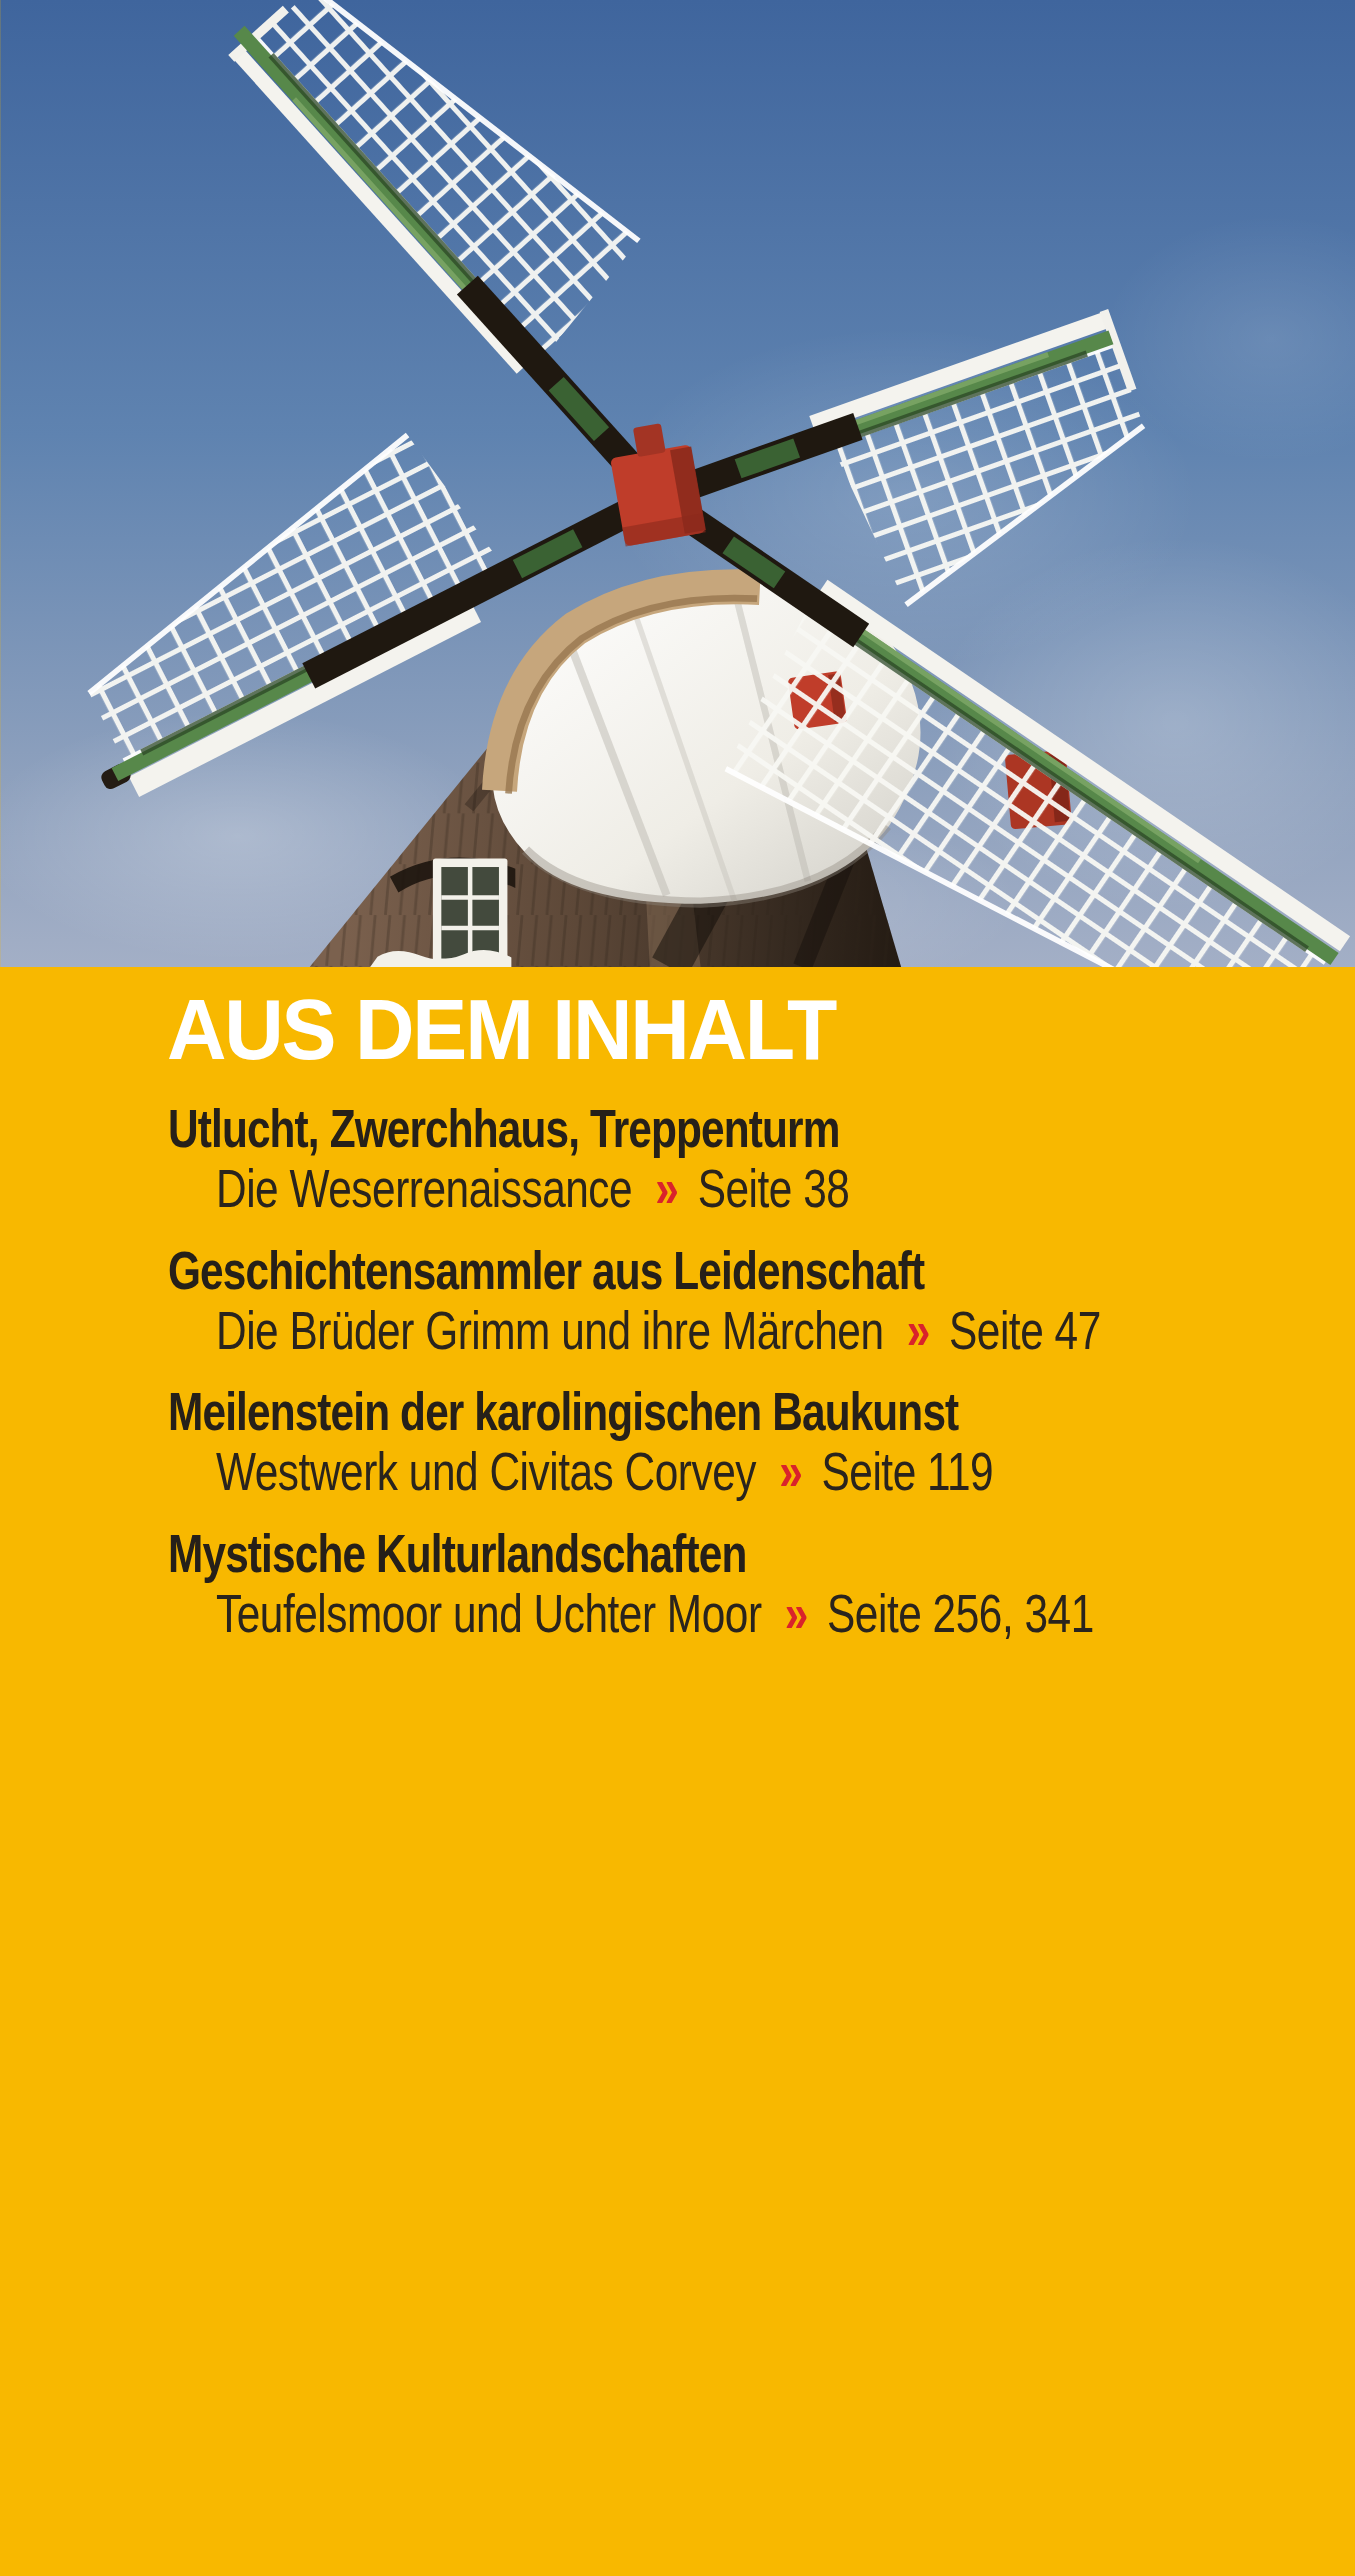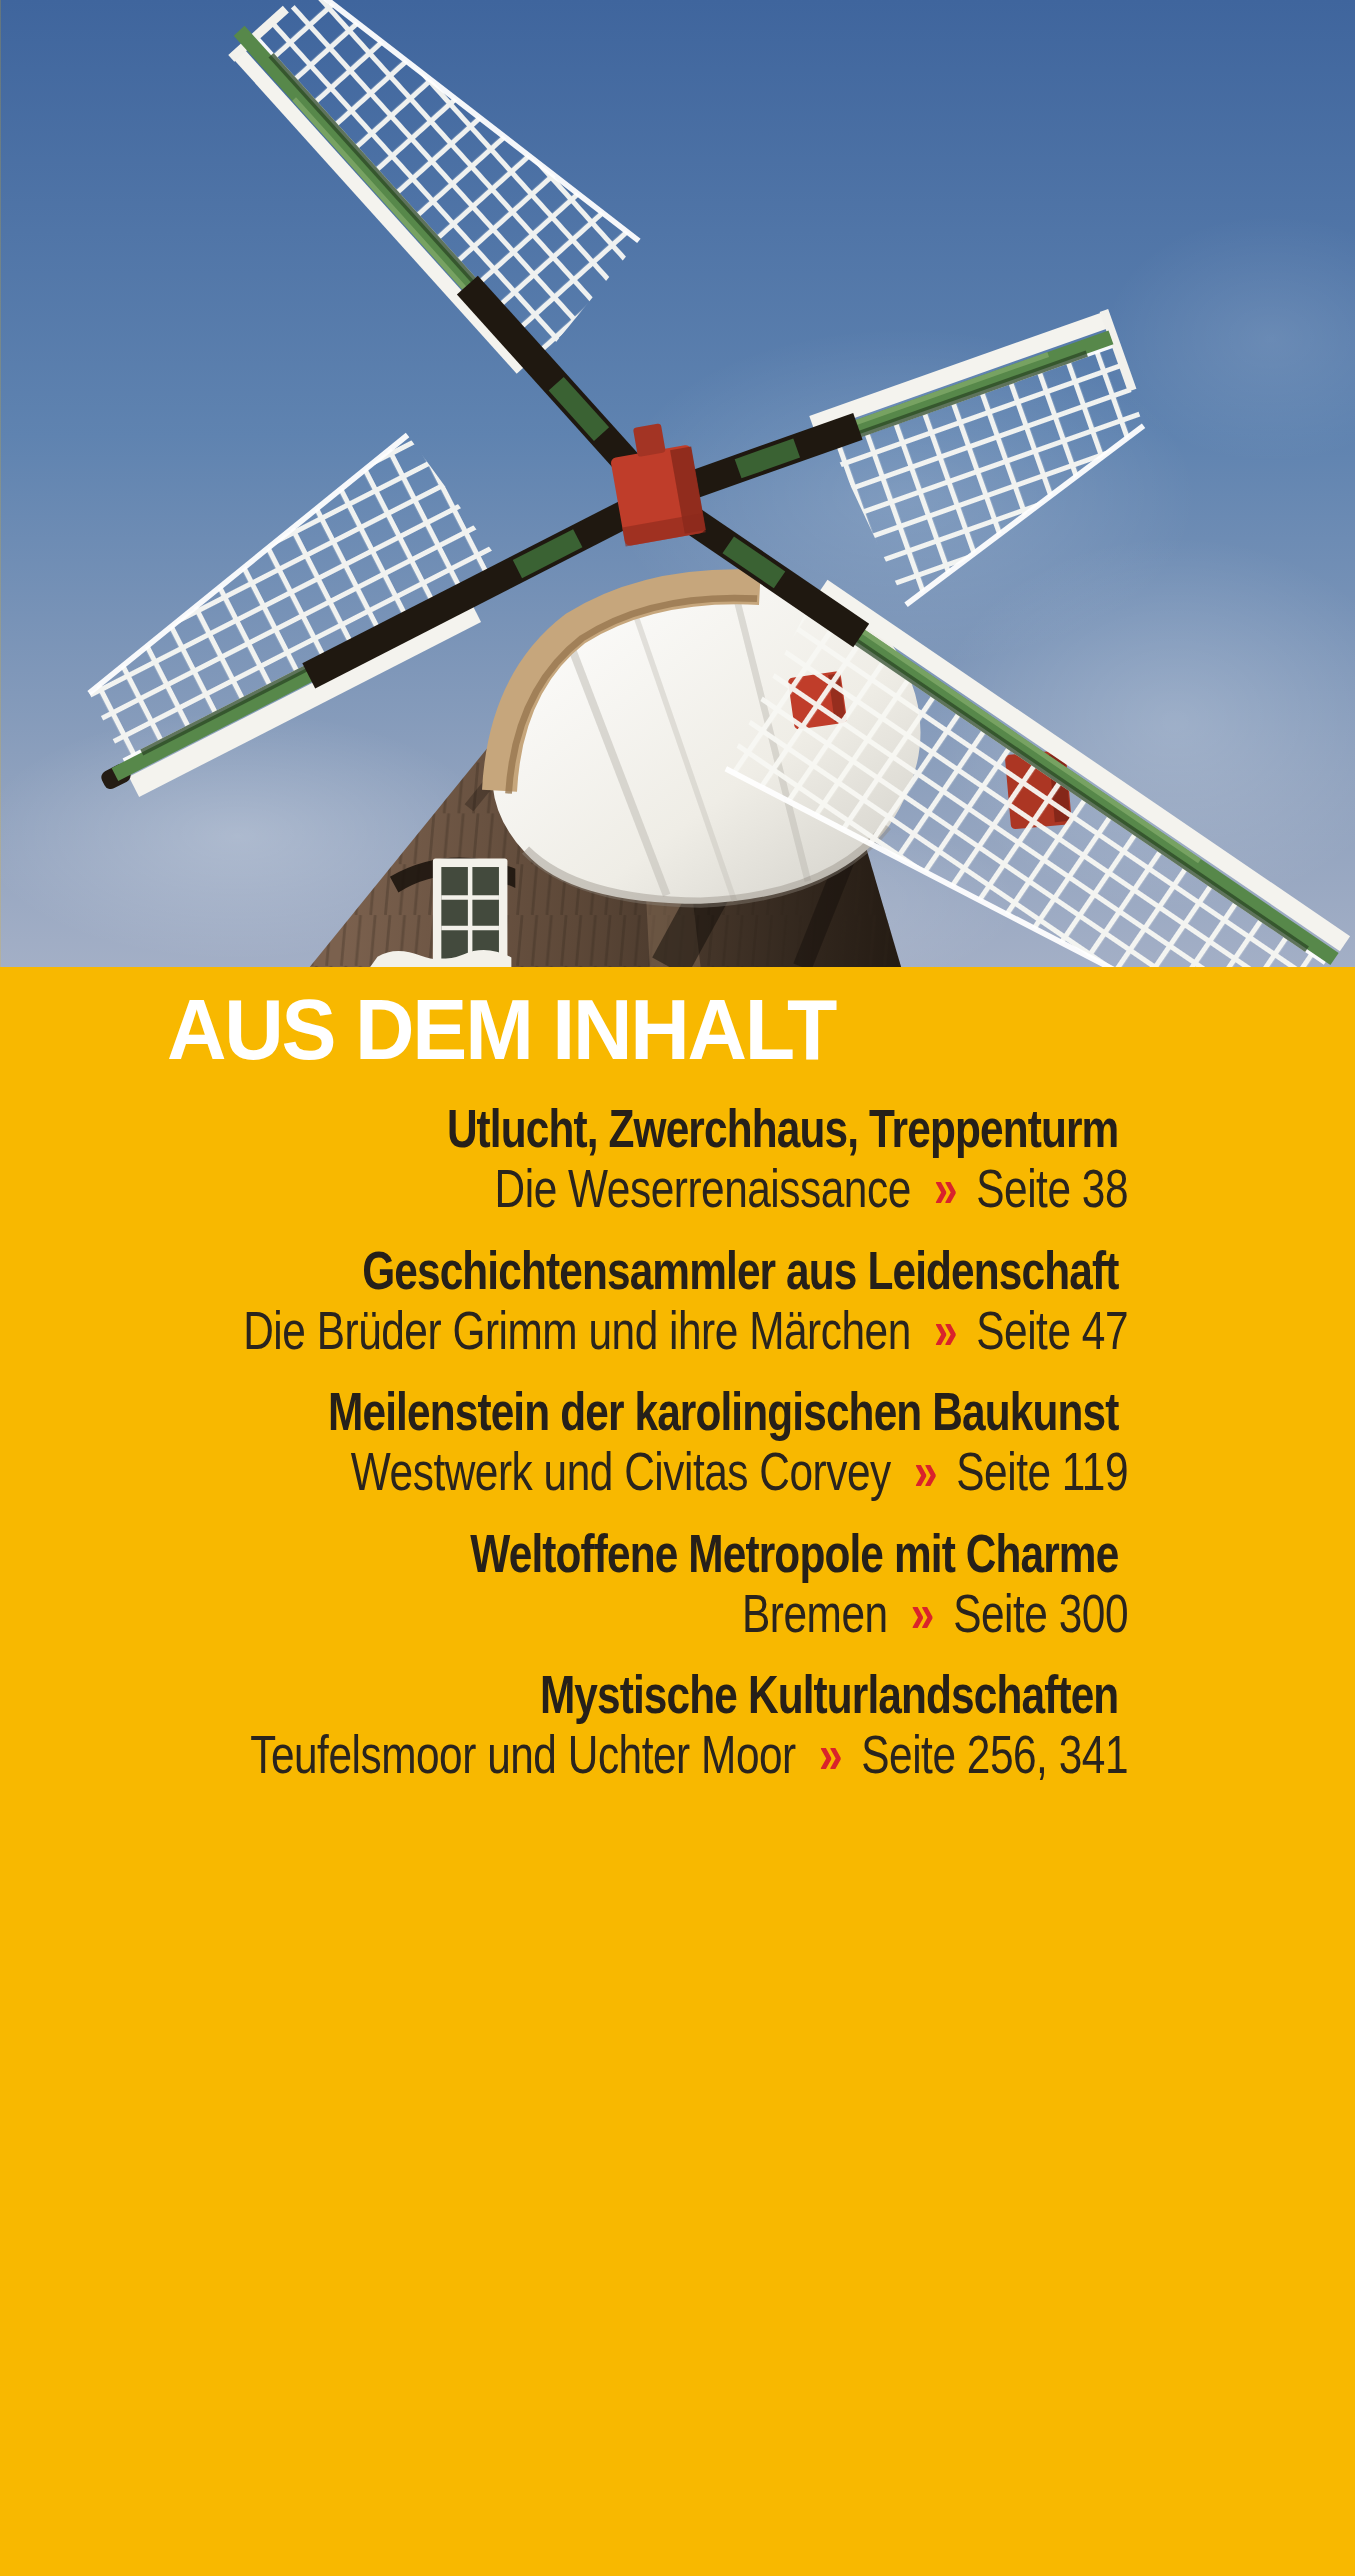--- a/index.html
+++ b/index.html
@@ -14,21 +14,21 @@
     position:absolute;top:967px;left:0;width:1356px;height:1742px;
     background:#F8B800;
   }
   .title{
     margin:20.3px 0 0 167px;
     font-size:85px;line-height:85px;font-weight:bold;color:#FFFFFF;
     letter-spacing:-2.3px;white-space:nowrap;
     transform:scaleX(0.97);transform-origin:0 50%;
   }
   .entries{margin:27px 0 0 168px;}
-  .entry{margin:0 0 21.5px 0;text-align:right;}
+  .entry{margin:0 0 21.5px 0;}
   .heading{
     font-size:53px;line-height:60px;font-weight:bold;color:#262019;
     letter-spacing:-1.1px;white-space:nowrap;
     transform:scaleX(0.80);transform-origin:0 50%;
   }
   .sub{
     margin-left:48px;
     font-size:53px;line-height:60px;font-weight:normal;color:#2A241D;
     letter-spacing:-0.6px;white-space:nowrap;
     transform:scaleX(0.80);transform-origin:0 50%;
@@ -208,26 +208,20 @@
     <div class="heading">Meilenstein der karolingischen Baukunst</div>
     <div class="sub">
       <span class="subtitle">Westwerk und Civitas Corvey</span><span class="marker">»</span><span class="pages">Seite 119</span>
     </div>
   </div>
 
 
 
 
 
-  <div class="entry">
-    <div class="heading">Weltoffene Metropole mit Charme</div>
-    <div class="sub">
-      <span class="subtitle">Bremen</span><span class="marker">»</span><span class="pages">Seite 300</span>
-    </div>
-  </div>
 
   <div class="entry">
     <div class="heading">Mystische Kulturlandschaften</div>
     <div class="sub">
       <span class="subtitle">Teufelsmoor und Uchter Moor</span><span class="marker">»</span><span class="pages">Seite 256, 341</span>
     </div>
   </div>
 </div>
   </div>
 

